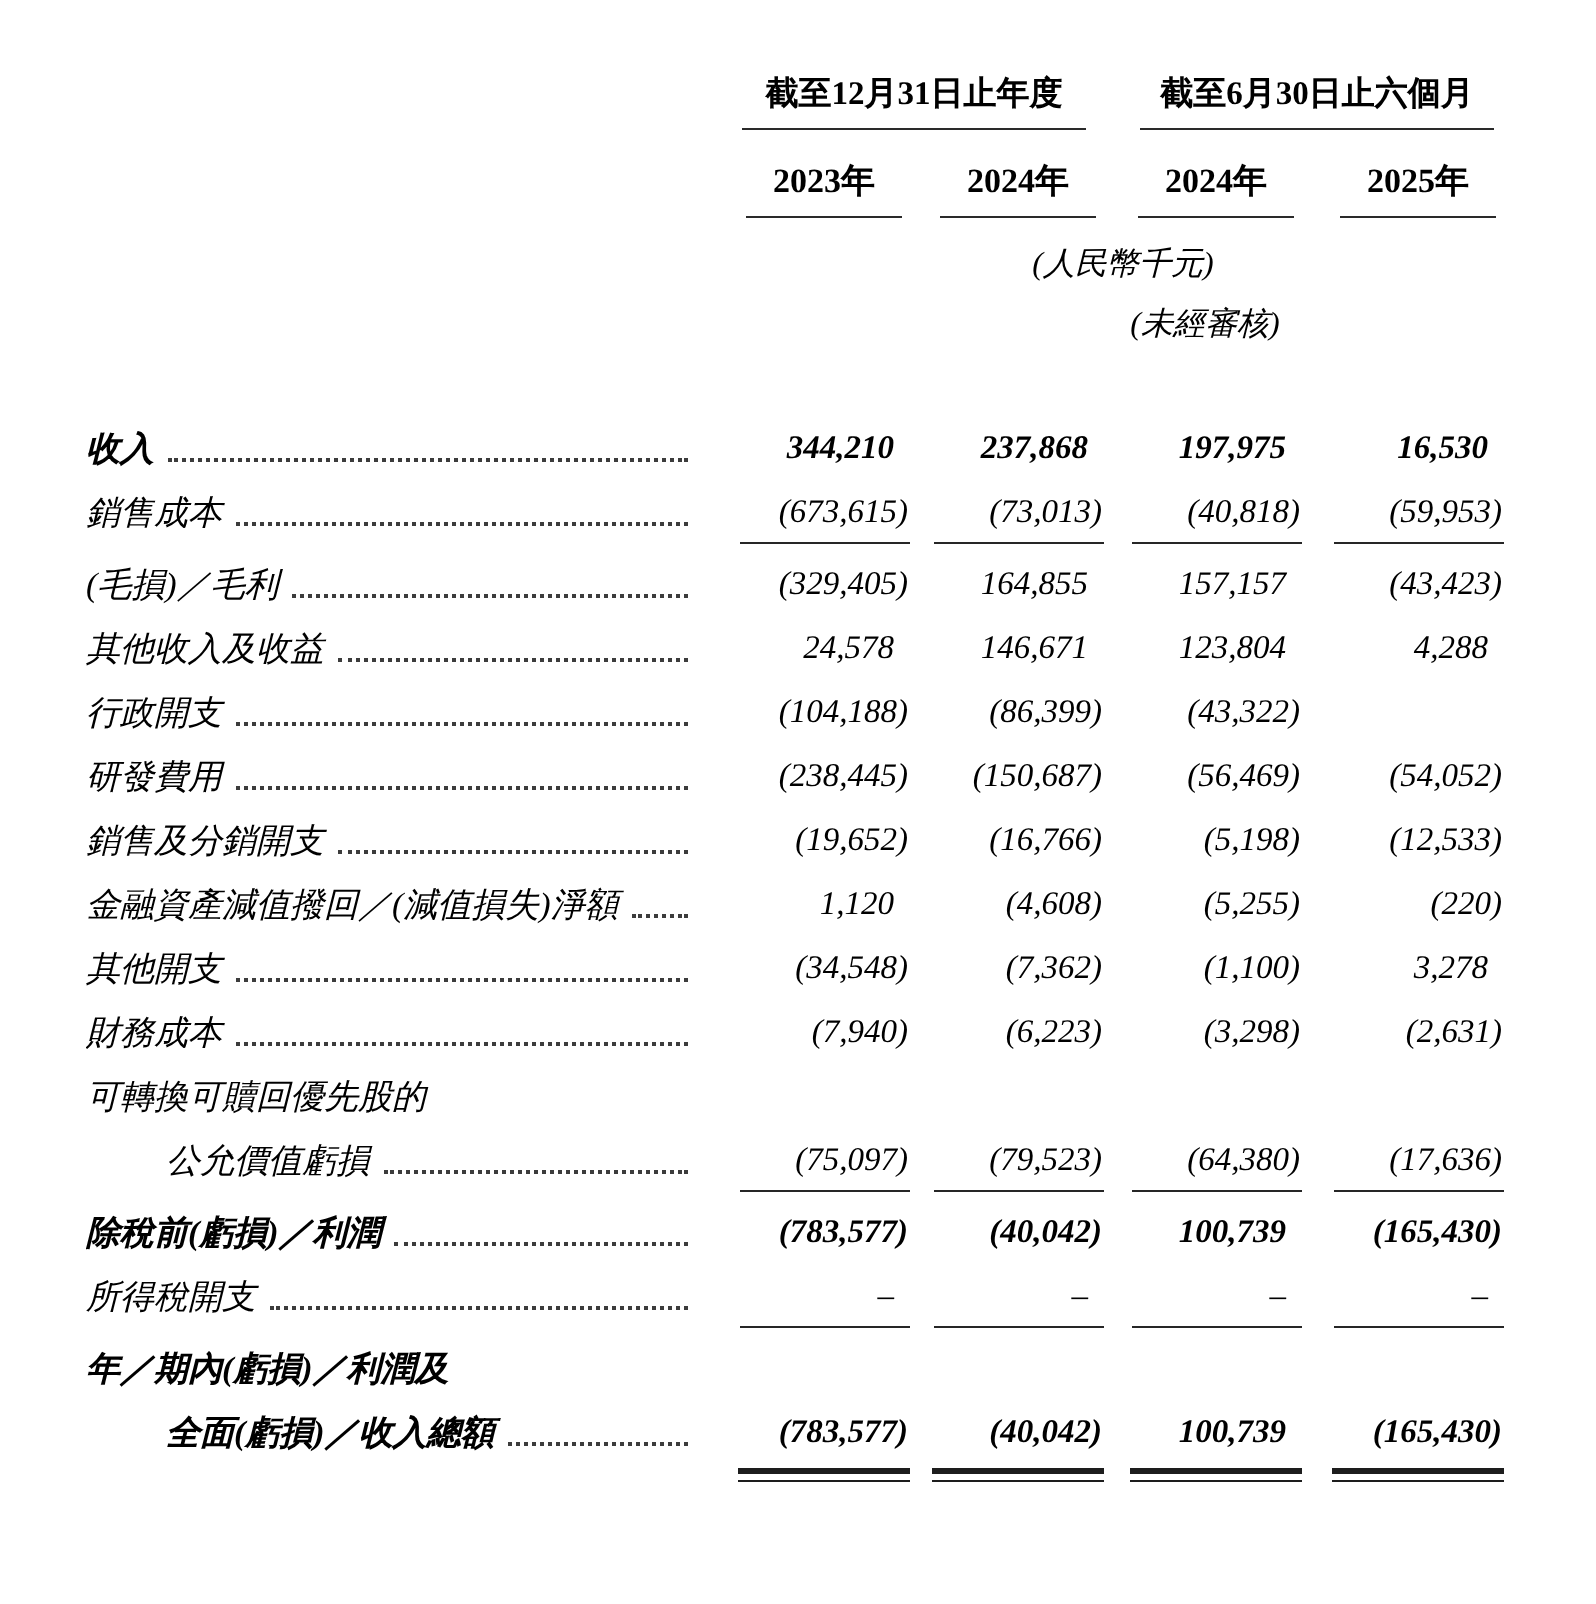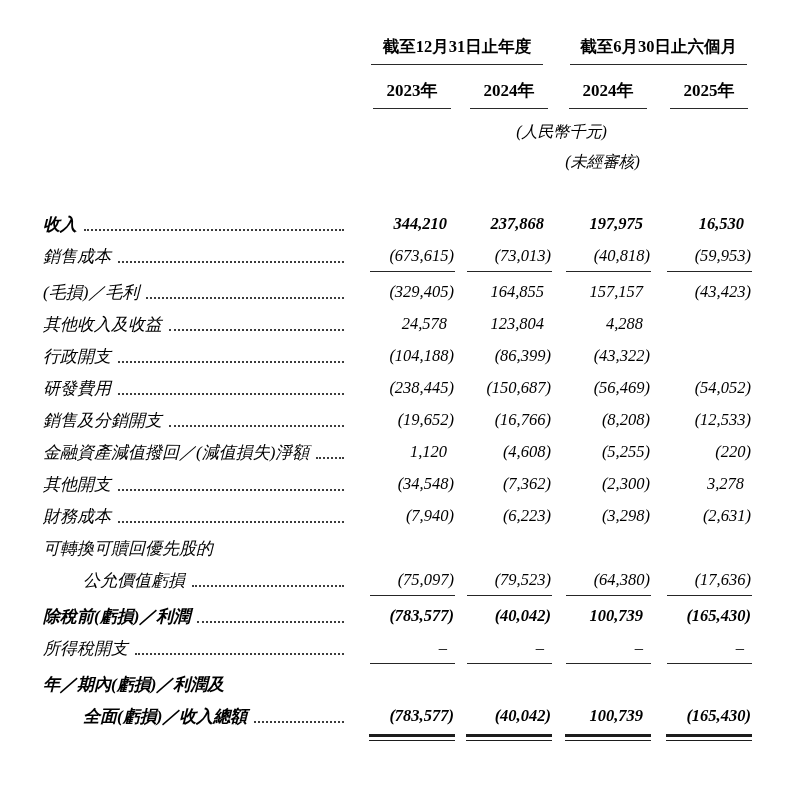--- a/index.html
+++ b/index.html
@@ -134,20 +134,21 @@
           <div class="cell val"><span class="v np">164,855</span></div>
           <div class="cell val"><span class="v np">157,157</span></div>
           <div class="cell val"><span class="v">(43,423)</span></div>
         </div>
         <div class="row">
           <div class="cell lblcell">
             <span class="lbl">其他收入及收益</span>
             <span class="leaders"></span>
           </div>
           <div class="cell val"><span class="v np">24,578</span></div>
+          <div class="cell val"><span class="v np">146,671</span></div>
           <div class="cell val"><span class="v np">123,804</span></div>
           <div class="cell val"><span class="v np">4,288</span></div>
         </div>
         <div class="row">
           <div class="cell lblcell">
             <span class="lbl">行政開支</span>
             <span class="leaders"></span>
           </div>
           <div class="cell val"><span class="v">(104,188)</span></div>
           <div class="cell val"><span class="v">(86,399)</span></div>
@@ -163,41 +164,41 @@
           <div class="cell val"><span class="v">(56,469)</span></div>
           <div class="cell val"><span class="v">(54,052)</span></div>
         </div>
         <div class="row">
           <div class="cell lblcell">
             <span class="lbl">銷售及分銷開支</span>
             <span class="leaders"></span>
           </div>
           <div class="cell val"><span class="v">(19,652)</span></div>
           <div class="cell val"><span class="v">(16,766)</span></div>
-          <div class="cell val"><span class="v">(8,208)</span></div>
+          <div class="cell val"><span class="v">(5,198)</span></div>
           <div class="cell val"><span class="v">(12,533)</span></div>
         </div>
         <div class="row">
           <div class="cell lblcell">
             <span class="lbl">金融資產減值撥回／(減值損失)淨額</span>
             <span class="leaders"></span>
           </div>
           <div class="cell val"><span class="v np">1,120</span></div>
           <div class="cell val"><span class="v">(4,608)</span></div>
           <div class="cell val"><span class="v">(5,255)</span></div>
           <div class="cell val"><span class="v">(220)</span></div>
         </div>
         <div class="row">
           <div class="cell lblcell">
             <span class="lbl">其他開支</span>
             <span class="leaders"></span>
           </div>
           <div class="cell val"><span class="v">(34,548)</span></div>
           <div class="cell val"><span class="v">(7,362)</span></div>
-          <div class="cell val"><span class="v">(2,300)</span></div>
+          <div class="cell val"><span class="v">(1,100)</span></div>
           <div class="cell val"><span class="v np">3,278</span></div>
         </div>
         <div class="row">
           <div class="cell lblcell">
             <span class="lbl">財務成本</span>
             <span class="leaders"></span>
           </div>
           <div class="cell val"><span class="v">(7,940)</span></div>
           <div class="cell val"><span class="v">(6,223)</span></div>
           <div class="cell val"><span class="v">(3,298)</span></div>

